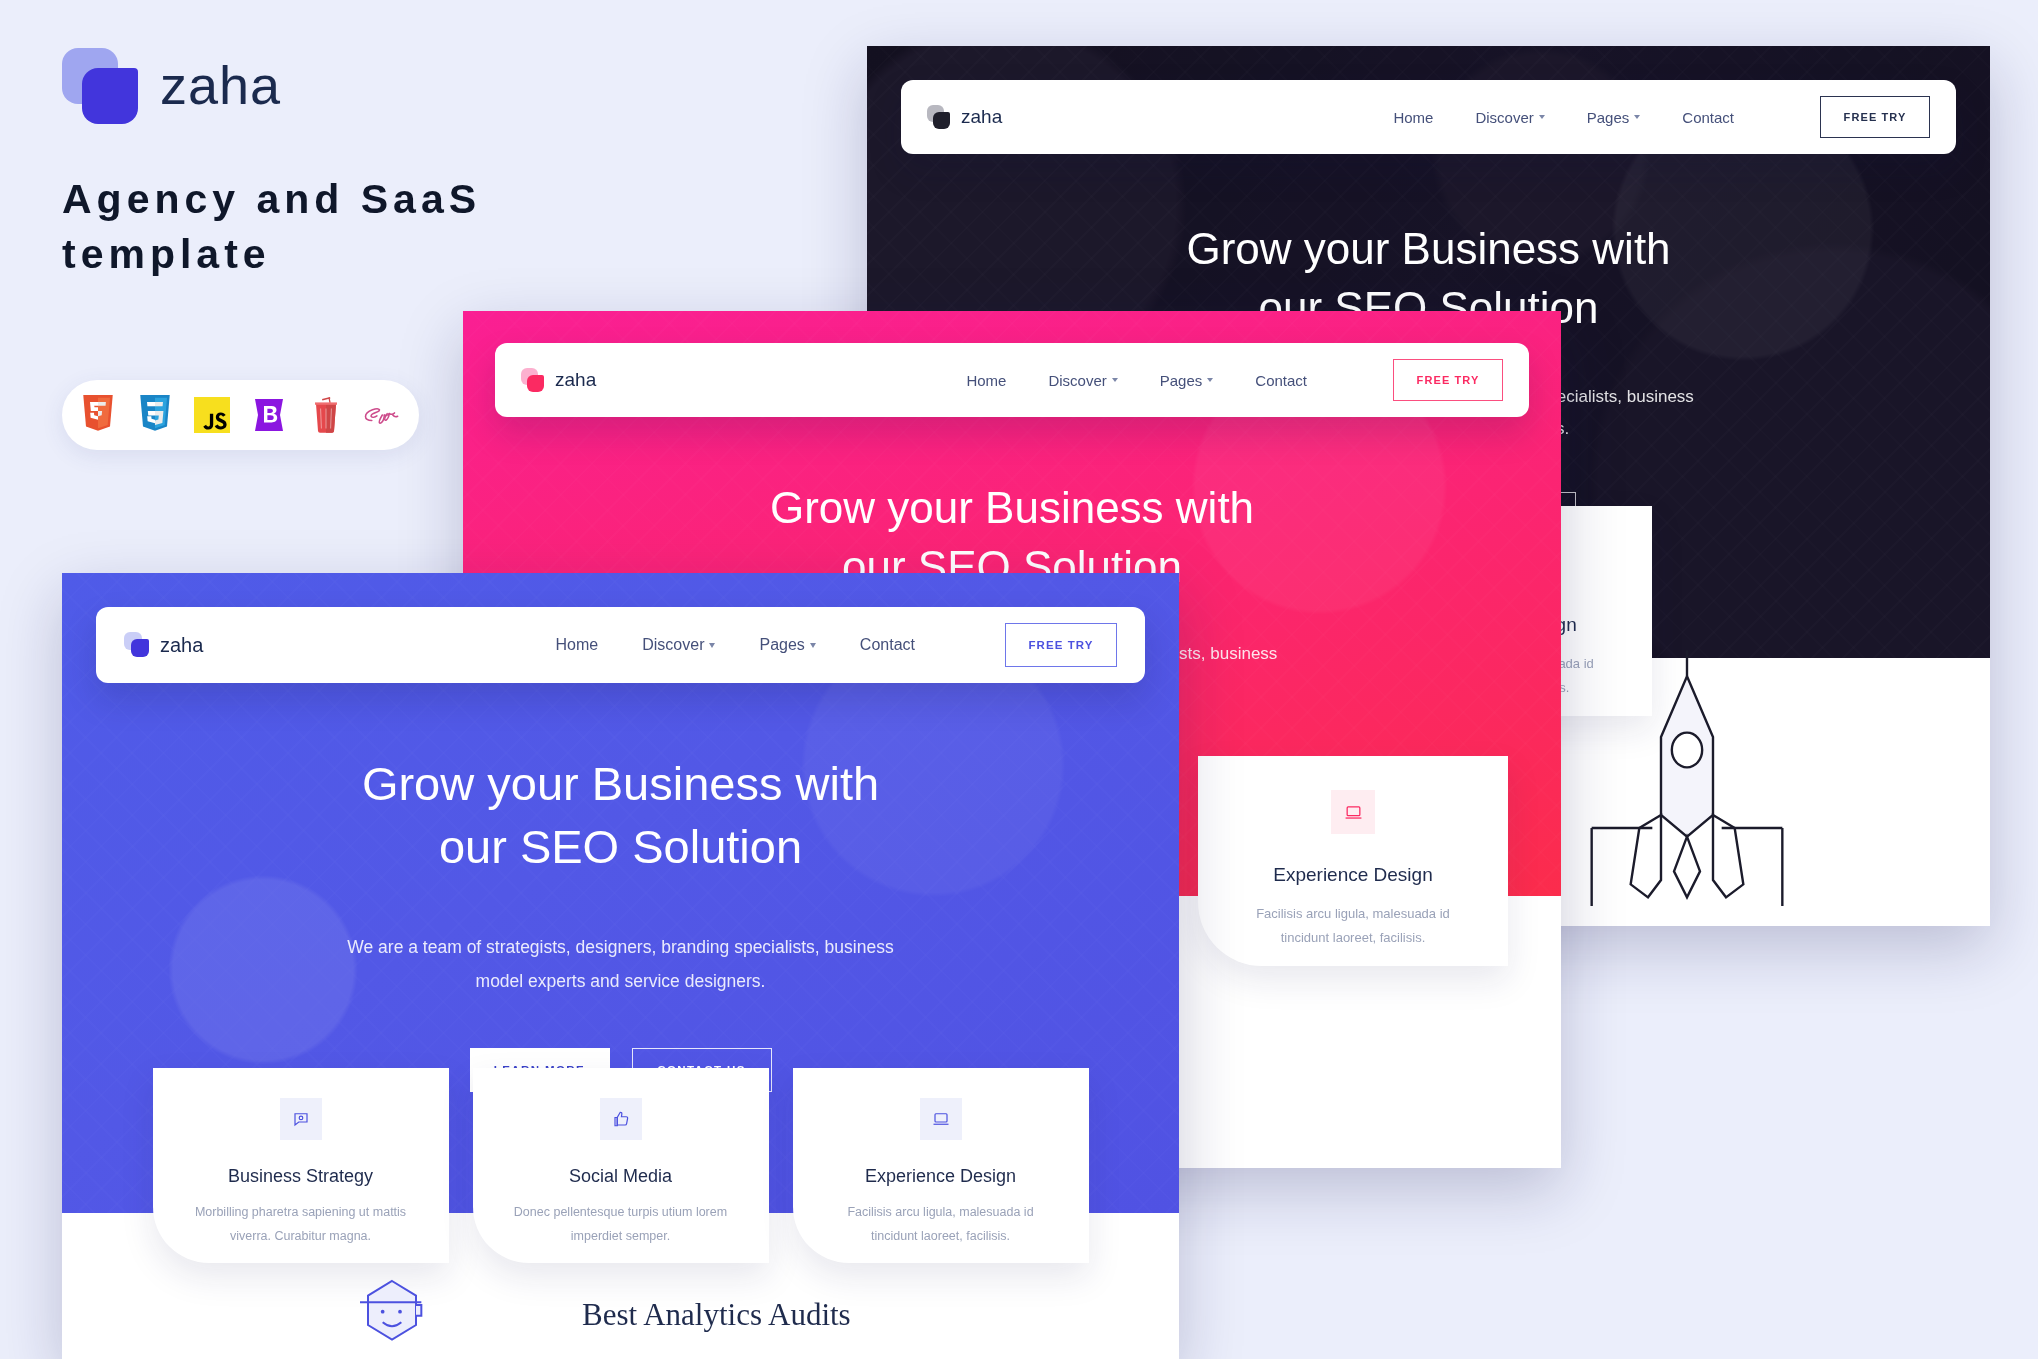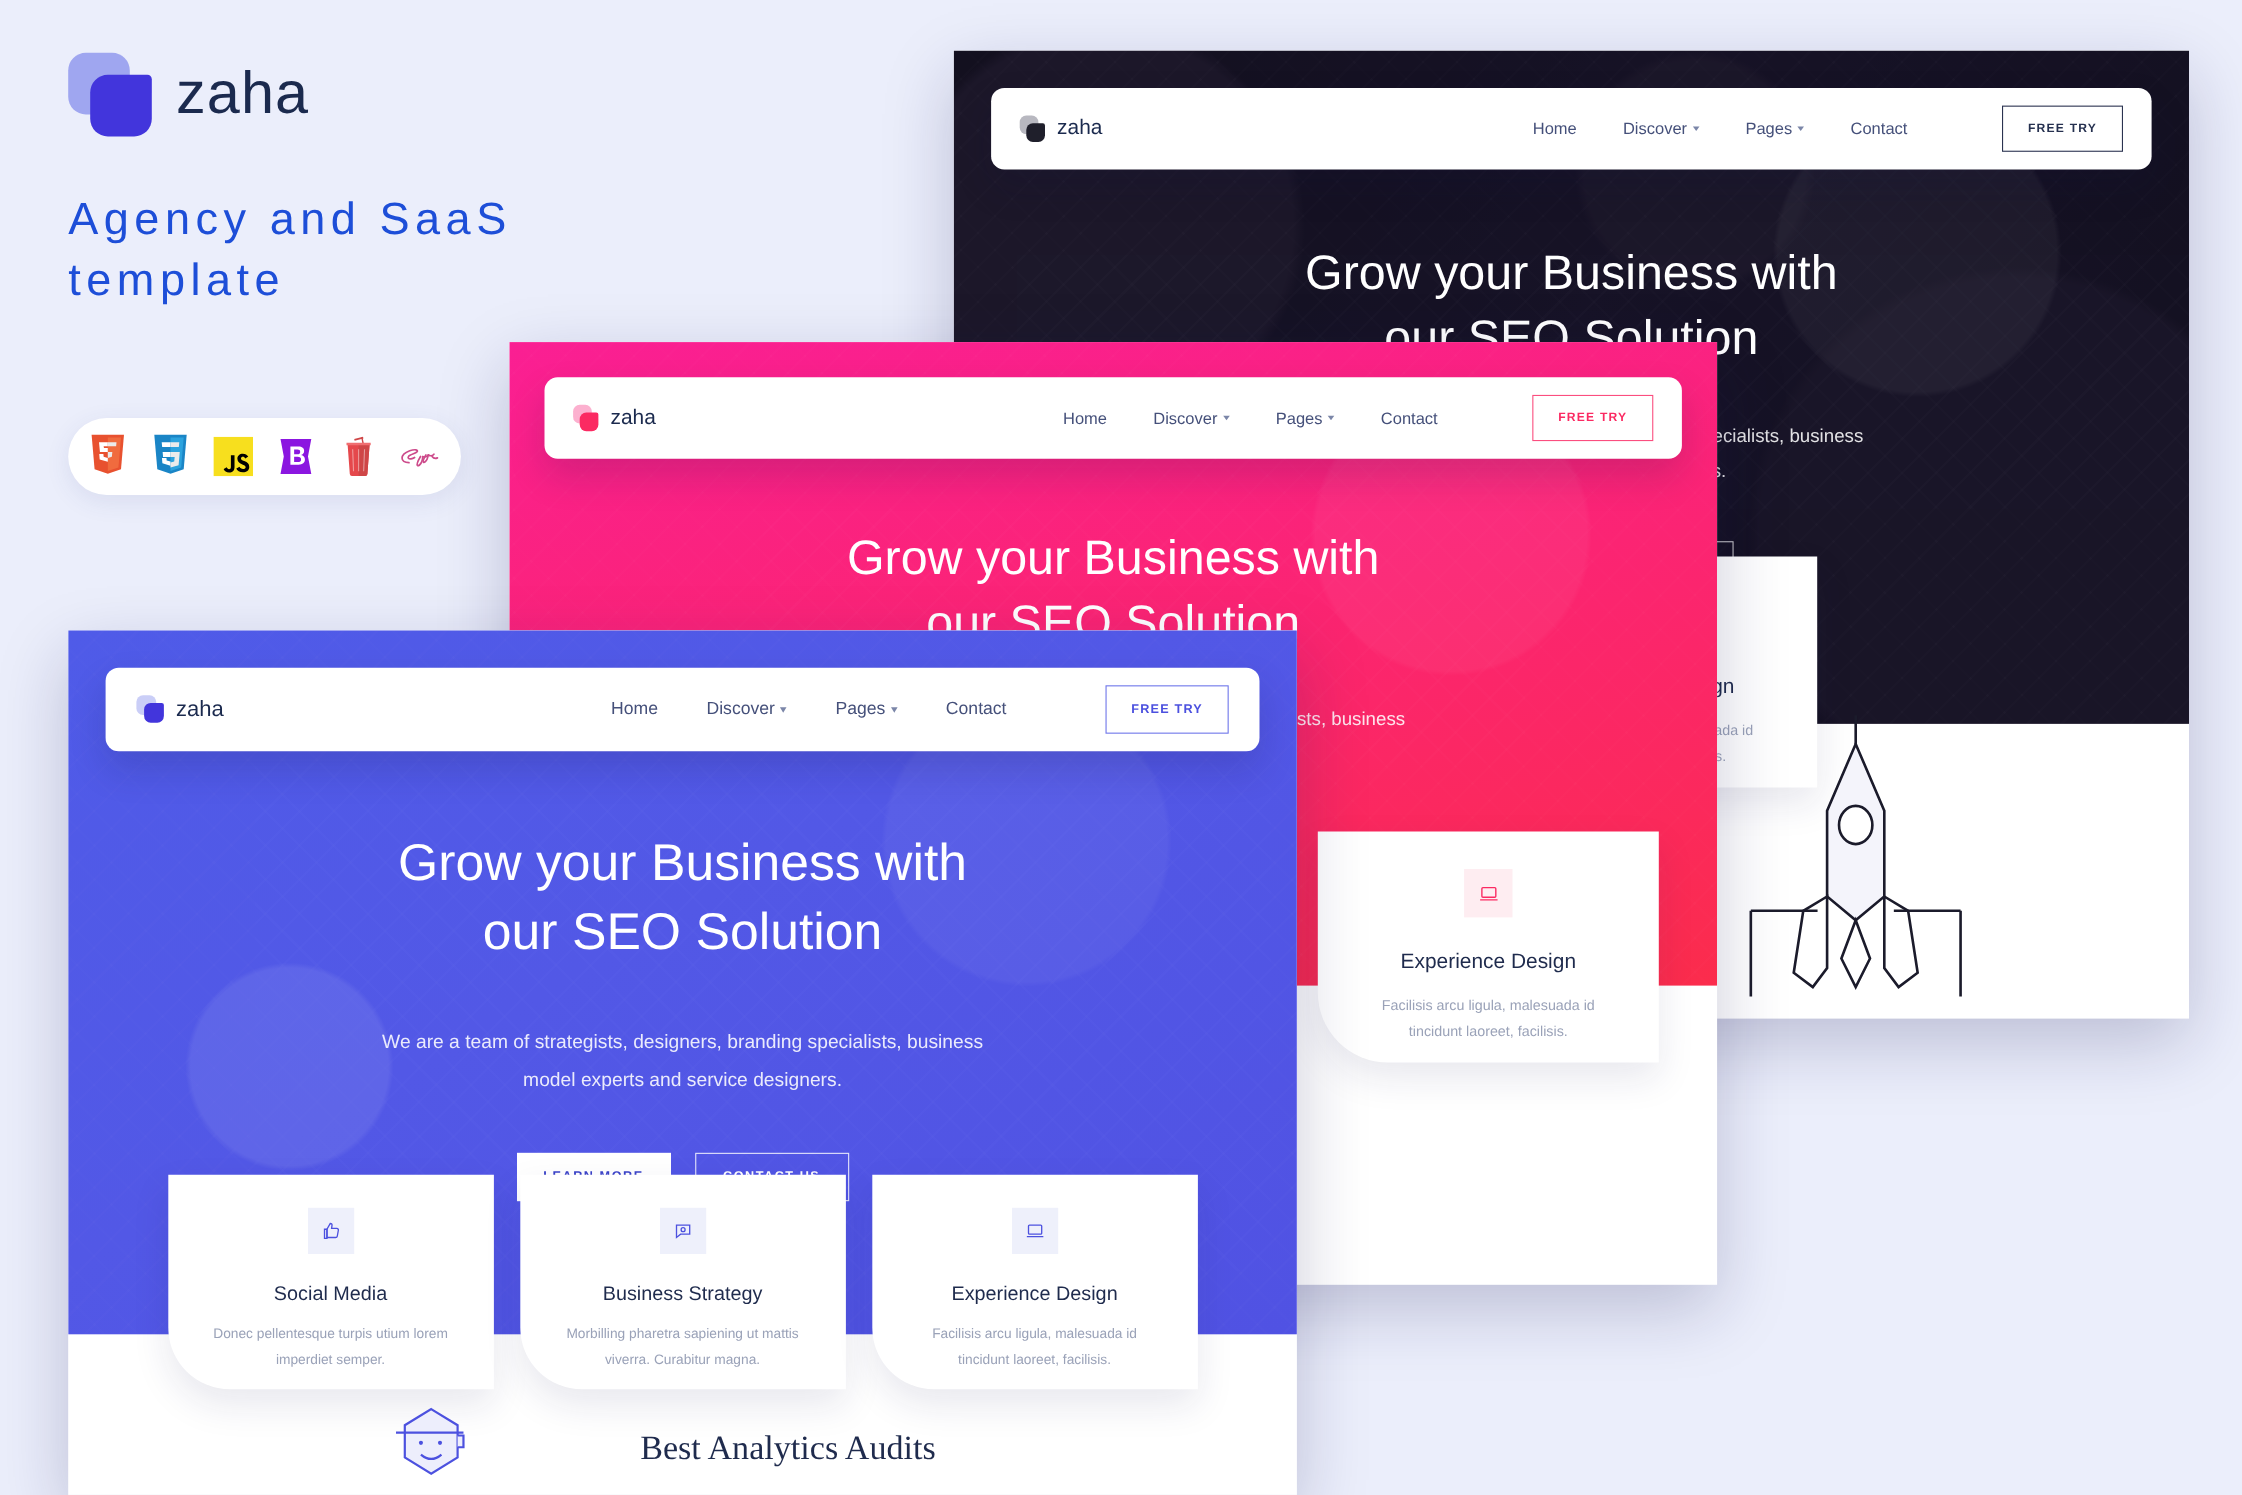--- a/index.html
+++ b/index.html
@@ -21,21 +21,21 @@
   }
   .logo-mark .sq-front {
     position:absolute; left:20px; top:20px; width:56px; height:56px;
     background:#4235DC; border-radius:16px 4px 16px 16px;
   }
   .brand-name {
     font-size:54px; color:#1B2A4E; letter-spacing:1px; font-weight:400;
   }
   .brand-tagline {
     margin-top:50px; font-size:41px; line-height:1.35;
-    color:#1d4ed8; letter-spacing:5px; font-weight:400;
+    color:#0f172a; letter-spacing:5px; font-weight:700;
   }
 
   
   .tech-pill {
     position:absolute; left:62px; top:380px;
     width:357px; height:70px; background:#fff; border-radius:35px;
     display:flex; align-items:center; justify-content:space-evenly;
     box-shadow:0 6px 22px rgba(60,70,140,.10);
   }
   .tech-icon { width:42px; height:42px; display:flex; align-items:center; justify-content:center; }
@@ -373,41 +373,41 @@
       <div class="hero-btns">
         <span class="btn primary">LEARN MORE</span>
         <span class="btn ghost">CONTACT US</span>
       </div>
     </div>
 
     <div class="cards">
       <div class="fcard">
         <div class="iconbox">
           <svg width="18" height="18" viewBox="0 0 24 24" fill="none" stroke="#4C51DF" stroke-width="1.6">
+              <path d="M4 5h16v11H9l-5 4z"></path>
+              <circle cx="12" cy="10.5" r="2.4"></circle>
+            </svg>
+        </div>
+        <div class="ftitle">Business Strategy</div>
+        <div class="fdesc">
+          <div>Morbilling pharetra sapiening ut mattis</div>
+          <div>viverra. Curabitur magna.</div>
+        </div>
+      </div>
+      <div class="fcard">
+        <div class="iconbox">
+          <svg width="18" height="18" viewBox="0 0 24 24" fill="none" stroke="#4C51DF" stroke-width="1.6">
               <path d="M7 21V10l4-7c1.6 0 2.4 1 2.1 2.4L12.6 9H19c1.2 0 2 1 1.8 2.2l-1.3 7c-.2 1.1-1 1.8-2 1.8H7z"></path>
               <path d="M7 10H4v11h3z"></path>
             </svg>
         </div>
         <div class="ftitle">Social Media</div>
         <div class="fdesc">
           <div>Donec pellentesque turpis utium lorem</div>
           <div>imperdiet semper.</div>
-        </div>
-      </div>
-      <div class="fcard">
-        <div class="iconbox">
-          <svg width="18" height="18" viewBox="0 0 24 24" fill="none" stroke="#4C51DF" stroke-width="1.6">
-              <path d="M4 5h16v11H9l-5 4z"></path>
-              <circle cx="12" cy="10.5" r="2.4"></circle>
-            </svg>
-        </div>
-        <div class="ftitle">Business Strategy</div>
-        <div class="fdesc">
-          <div>Morbilling pharetra sapiening ut mattis</div>
-          <div>viverra. Curabitur magna.</div>
         </div>
       </div>
       <div class="fcard">
         <div class="iconbox">
           <svg width="18" height="18" viewBox="0 0 24 24" fill="none" stroke="#4C51DF" stroke-width="1.6">
               <rect x="4" y="5" width="16" height="11" rx="1.2"></rect>
               <path d="M2 19h20"></path>
             </svg>
         </div>
         <div class="ftitle">Experience Design</div>

